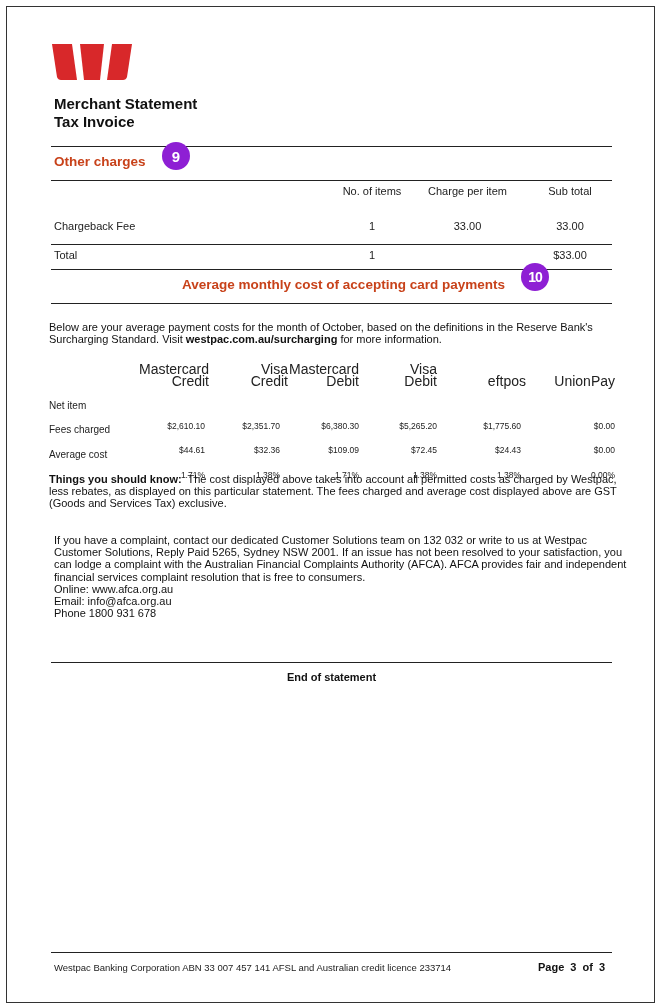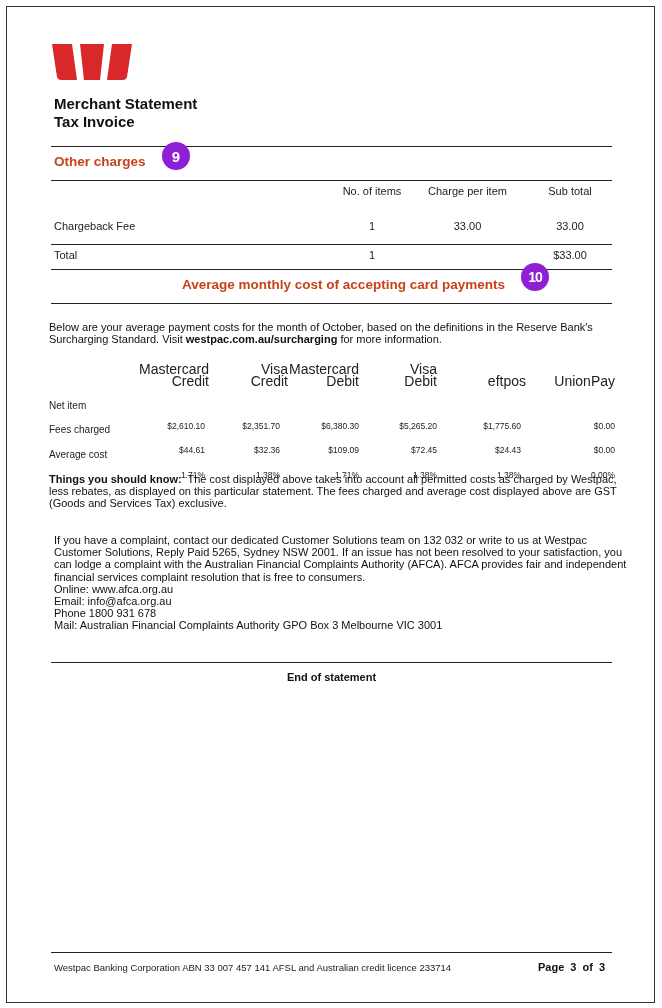--- a/index.html
+++ b/index.html
@@ -129,21 +129,20 @@
     </div>
 </div>
 
 <div class="abs para" style="top:473px;"><b>Things you should know:</b><span style="white-space:pre-wrap;">  The cost displayed above takes into account all permitted costs as charged by Westpac, less rebates, as displayed on this particular statement. The fees charged and average cost displayed above are GST (Goods and Services Tax) exclusive.</span></div>
 
 <div class="abs complaints">
   <div>If you have a complaint, contact our dedicated Customer Solutions team on 132 032 or write to us at Westpac Customer Solutions, Reply Paid 5265, Sydney NSW 2001. If an issue has not been resolved to your satisfaction, you can lodge a complaint with the Australian Financial Complaints Authority (AFCA). AFCA provides fair and independent financial services complaint resolution that is free to consumers.</div>
   <div>Online: www.afca.org.au</div>
   <div>Email: info@afca.org.au</div>
   <div>Phone 1800 931 678</div>
-  <div>Mail: Australian Financial Complaints Authority GPO Box 3 Melbourne VIC 3001</div>
 </div>
 
 <div class="hr" style="top:662px;"></div>
 <div class="abs end">End of statement</div>
 
 <div class="hr" style="top:952px;"></div>
 <div class="abs footer-l">Westpac Banking Corporation ABN 33 007 457 141 AFSL and Australian credit licence 233714</div>
 <div class="abs footer-r">Page 3 of 3</div>
 
 </body></html>

